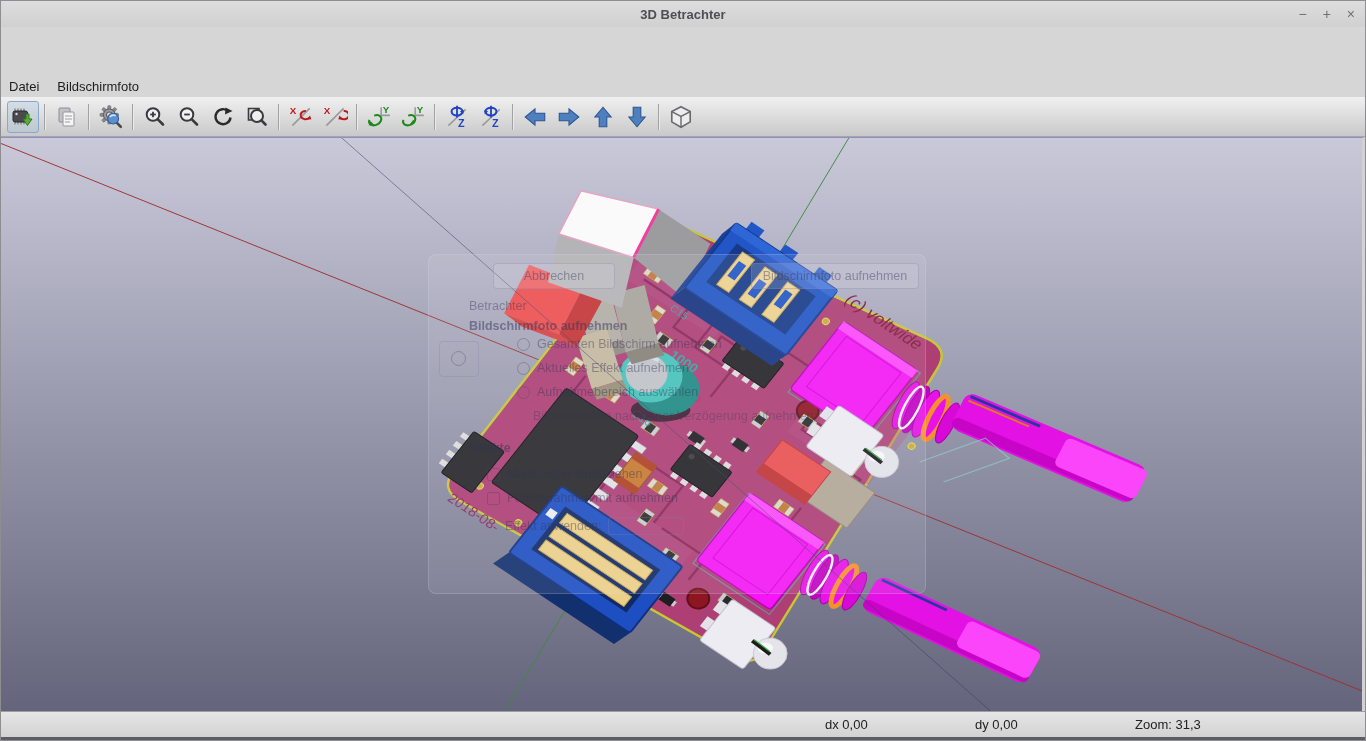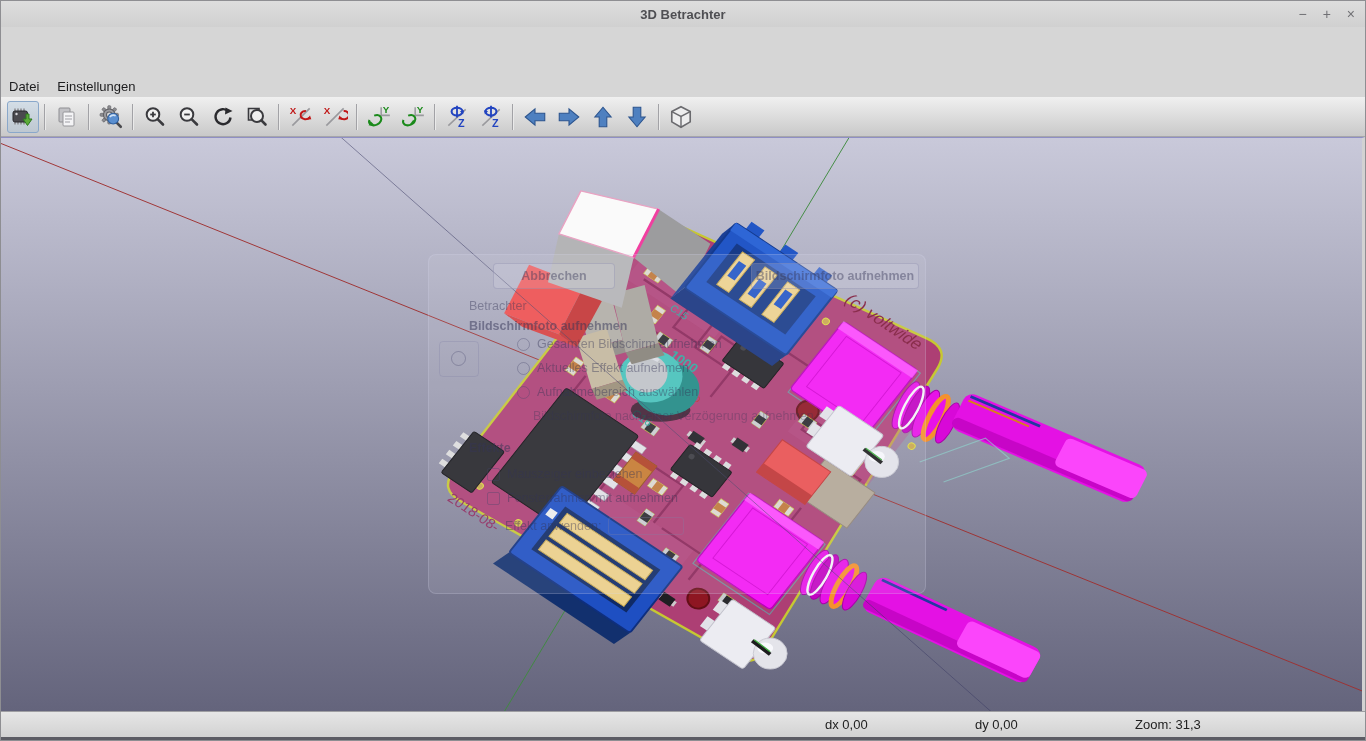--- a/index.html
+++ b/index.html
@@ -18,21 +18,21 @@
   .tbtn.active{border-color:#8aa8ca;background:rgba(150,185,220,.28);}
   .tsep{width:1px;height:26px;background:#a2a2a6;border-right:1px solid #eaeaea;margin:0 4px;}
   
   .viewport{flex:1 1 auto;position:relative;border-top:1px solid #8f8fc4;border-right:3px solid #d2d2d2;background:linear-gradient(#c9c9da,#64647c);overflow:hidden;}
   .viewport svg{position:absolute;left:0;top:0;width:100%;height:100%;}
   
   .ghost{position:absolute;left:427px;top:116px;width:496px;height:338px;background:rgba(232,232,246,.10);
          border:1px solid rgba(215,215,235,.22);border-radius:8px;pointer-events:none;z-index:5;}
   .ghost *{position:absolute;color:rgba(52,52,86,.42);font-size:12.5px;white-space:nowrap;}
   .g-btn{height:24px;border:1px solid rgba(130,130,165,.34);border-radius:4px;background:rgba(238,238,248,.16);
-         display:flex;align-items:center;justify-content:center;font-size:12.5px;font-weight:bold;}
+         display:flex;align-items:center;justify-content:center;font-size:12.5px;}
   .g-bold{font-weight:bold;color:rgba(52,52,86,.5);}
   .g-row{display:flex;align-items:center;gap:7px;}
   .g-radio{position:static;width:11px;height:11px;border:1px solid rgba(70,70,105,.35);border-radius:50%;flex:0 0 11px;}
   .g-check{position:static;width:11px;height:11px;border:1px solid rgba(70,70,105,.35);border-radius:2px;flex:0 0 11px;}
   .g-cam{width:38px;height:34px;border:1px solid rgba(130,130,165,.3);border-radius:4px;}
   .g-cam i{position:absolute;left:11px;top:9px;width:13px;height:13px;border:1.5px solid rgba(70,70,105,.35);border-radius:50%;}
   .g-drop{position:static;width:74px;height:16px;border:1px solid rgba(130,130,165,.3);border-radius:3px;flex:0 0 74px;}
   
   .statusbar{height:25px;flex:0 0 25px;background:linear-gradient(#e6e6e6,#d2d2d2);border-top:1px solid #9e9ea2;
              border-bottom:3px solid #5c5c64;display:flex;align-items:center;font-size:13px;color:#222;box-sizing:content-box;}
@@ -49,21 +49,21 @@
     <div class="title">3D Betrachter</div>
     <div class="winctrls">
       <span>−</span>
       <span>+</span>
       <span>×</span>
     </div>
   </div>
 
   <div class="menubar">
     <span>Datei</span>
-    <span>Einstellungen</span>
+    <span>Bildschirmfoto</span>
   </div>
 
   <div class="toolbar">
     <div class="tbtn active">
         <svg width="24" height="24" viewBox="0 0 24 24">
       <g stroke="#8a8a8e" stroke-width="1.5">
             <line x1="4" y1="3.5" x2="4" y2="6"></line>
             <line x1="7" y1="3.5" x2="7" y2="6"></line>
             <line x1="10" y1="3.5" x2="10" y2="6"></line>
             <line x1="13" y1="3.5" x2="13" y2="6"></line>

